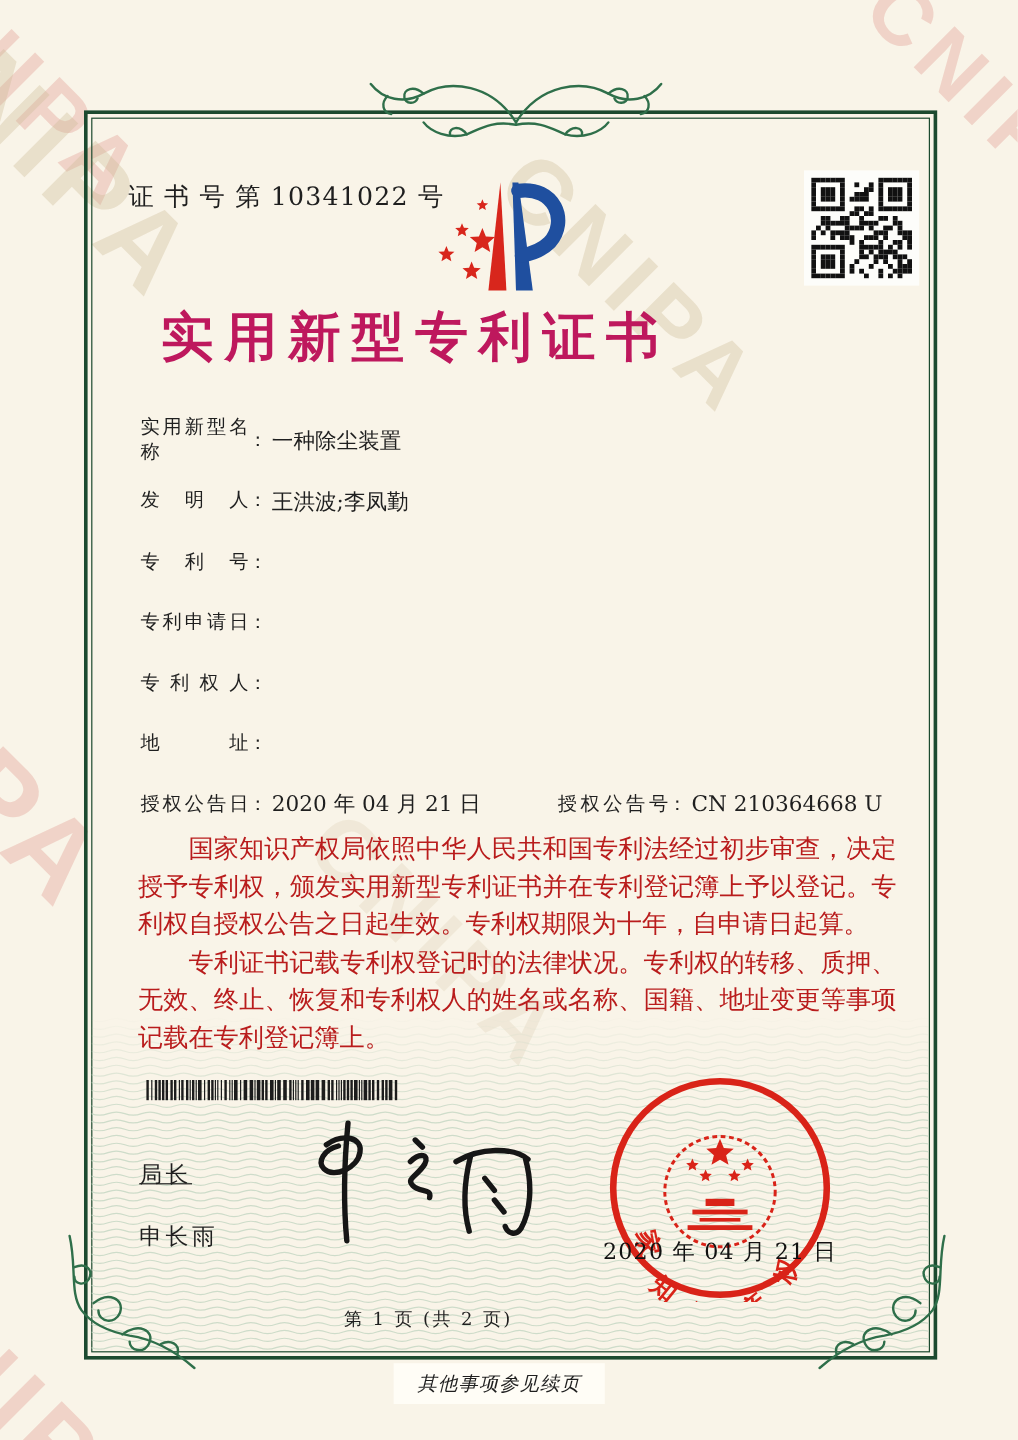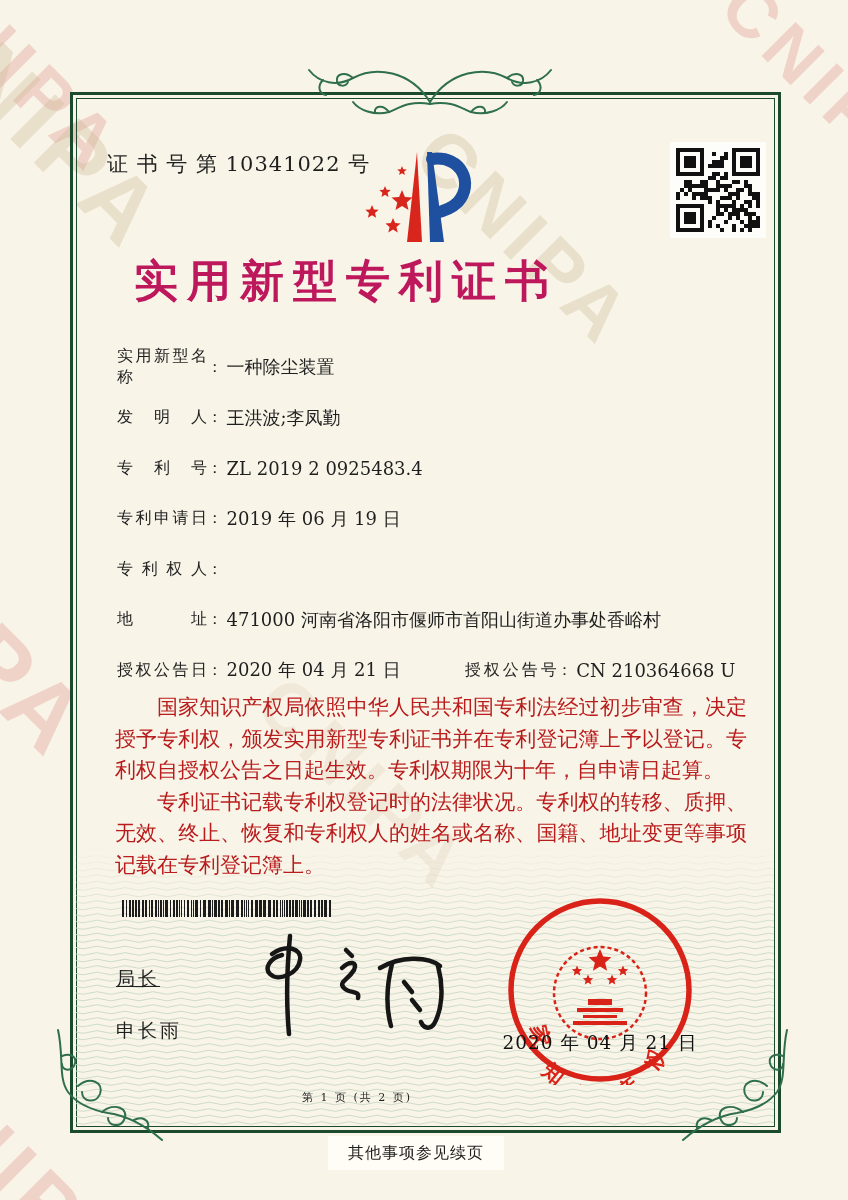--- a/index.html
+++ b/index.html
@@ -57,24 +57,24 @@
   .officer-title{position:absolute;left:116px;top:966px;font-size:19px;letter-spacing:3px;text-decoration:underline;}
   .officer-name{position:absolute;left:116px;top:1018px;font-size:19px;letter-spacing:3px;}
   .sig{position:absolute;left:242px;top:932px;z-index:3;}
   .sig path{fill:none;stroke:#161616;stroke-width:4.5;stroke-linecap:round;stroke-linejoin:round;}
 
   .seal{position:absolute;left:505px;top:895px;z-index:3;}
   .seal-date{position:absolute;left:500px;top:1030px;width:200px;text-align:center;
              font-size:18.5px;letter-spacing:1px;color:#111;z-index:4;}
 
   .page-no{position:absolute;left:70px;top:1090px;width:574px;text-align:center;
-           font-size:11px;letter-spacing:2px;z-index:2;}
+           font-size:15px;letter-spacing:2px;z-index:2;}
   .note-box{position:absolute;left:328px;top:1136px;width:176px;height:34px;
             background:#fffdf6;display:flex;align-items:center;justify-content:center;
-            font-size:16px;letter-spacing:1px;z-index:2;}
+            font-size:16px;letter-spacing:1px;z-index:2;font-style:italic;}
 </style>
 </head>
 <body>
 
 <div class="wm pink" style="left:-50px;top:-60px;font-size:75px;">CNIPA</div>
 <div class="wm beige" style="left:-40px;top:-30px;font-size:92px;">CNIPA</div>
 <div class="wm beige" style="left:460px;top:110px;font-size:76px;">CNIPA</div>
 <div class="wm pink" style="left:762px;top:-34px;font-size:70px;">CNIPA</div>
 <div class="wm pink" style="left:-120px;top:470px;font-size:95px;">CNIPA</div>
 <div class="wm beige" style="left:300px;top:660px;font-size:74px;opacity:.55;">CNIPA</div>
@@ -415,35 +415,32 @@
       <span class="fvalue">一种除尘装置</span>
     </div>
     <div class="frow">
       <span class="flabel">发明人</span>
         <span class="fcolon">：</span>
       <span class="fvalue">王洪波;李凤勤</span>
     </div>
     <div class="frow">
       <span class="flabel">专利号</span>
         <span class="fcolon">：</span>
-      <span class="fvalue">ZL 2019 2 0925483.4</span>
     </div>
     <div class="frow">
       <span class="flabel">专利申请日</span>
         <span class="fcolon">：</span>
-      <span class="fvalue">2019 年 06 月 19 日</span>
     </div>
     <div class="frow">
       <span class="flabel">专利权人</span>
         <span class="fcolon">：</span>
     </div>
     <div class="frow">
       <span class="flabel">地址</span>
         <span class="fcolon">：</span>
-      <span class="fvalue">471000 河南省洛阳市偃师市首阳山街道办事处香峪村</span>
     </div>
     <div class="frow">
       <span class="flabel">授权公告日</span>
         <span class="fcolon">：</span>
       <span class="fvalue">2020 年 04 月 21 日</span>
       <span class="fpair2">
         <span class="flabel">授权公告号</span>
           <span class="fcolon">：</span>
         <span class="fvalue">CN 210364668 U</span>
       </span>

